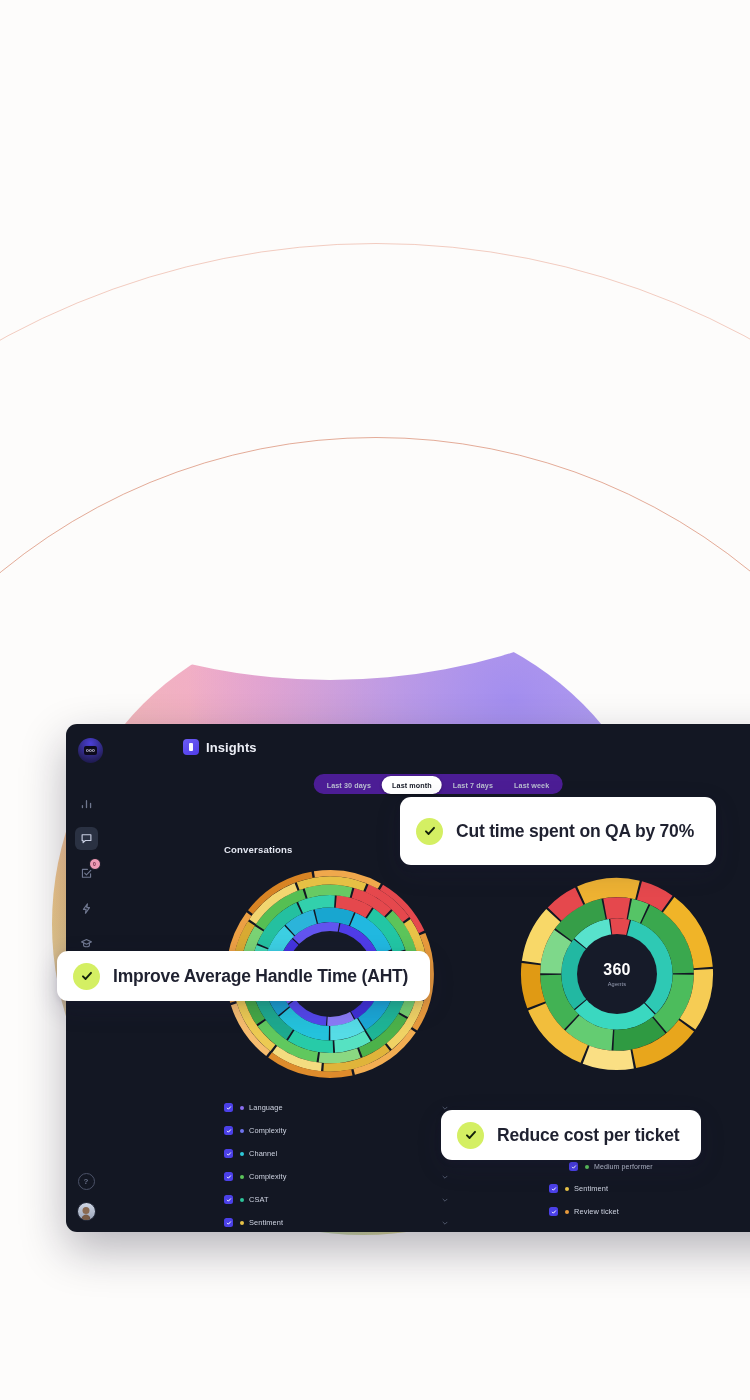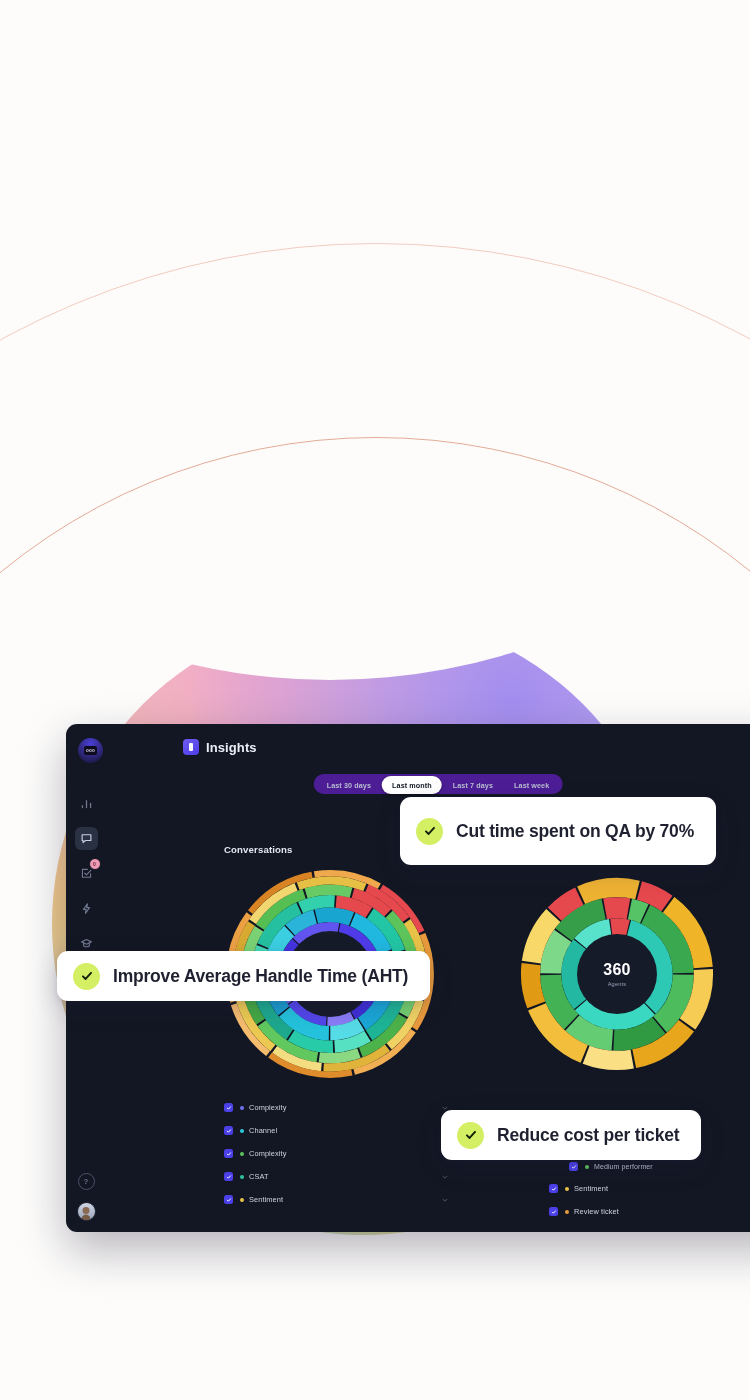--- a/index.html
+++ b/index.html
@@ -364,20 +364,34 @@
       </div>
     </div>
 
     <div class="legend" id="legend-left">
         <div class="lrow">
           <span class="cbx">
             <svg viewBox="0 0 16 16" fill="none" stroke="#fff" stroke-width="2.6" stroke-linecap="round" stroke-linejoin="round">
               <path d="M3.6 8.4l2.8 2.8 5.8-6.4"></path>
             </svg>
           </span>
+          <span class="swatch" style="background: rgb(139, 110, 240);"></span>
+          <span class="lname">Language</span>
+          <span class="chev">
+            <svg viewBox="0 0 16 16" fill="none" stroke="currentColor" stroke-width="1.7" stroke-linecap="round" stroke-linejoin="round">
+              <path d="M4 6.4l4 4 4-4"></path>
+            </svg>
+          </span>
+        </div>
+        <div class="lrow">
+          <span class="cbx">
+            <svg viewBox="0 0 16 16" fill="none" stroke="#fff" stroke-width="2.6" stroke-linecap="round" stroke-linejoin="round">
+              <path d="M3.6 8.4l2.8 2.8 5.8-6.4"></path>
+            </svg>
+          </span>
           <span class="swatch" style="background: rgb(111, 116, 238);"></span>
           <span class="lname">Complexity</span>
           <span class="chev">
             <svg viewBox="0 0 16 16" fill="none" stroke="currentColor" stroke-width="1.7" stroke-linecap="round" stroke-linejoin="round">
               <path d="M4 6.4l4 4 4-4"></path>
             </svg>
           </span>
         </div>
         <div class="lrow">
           <span class="cbx">

